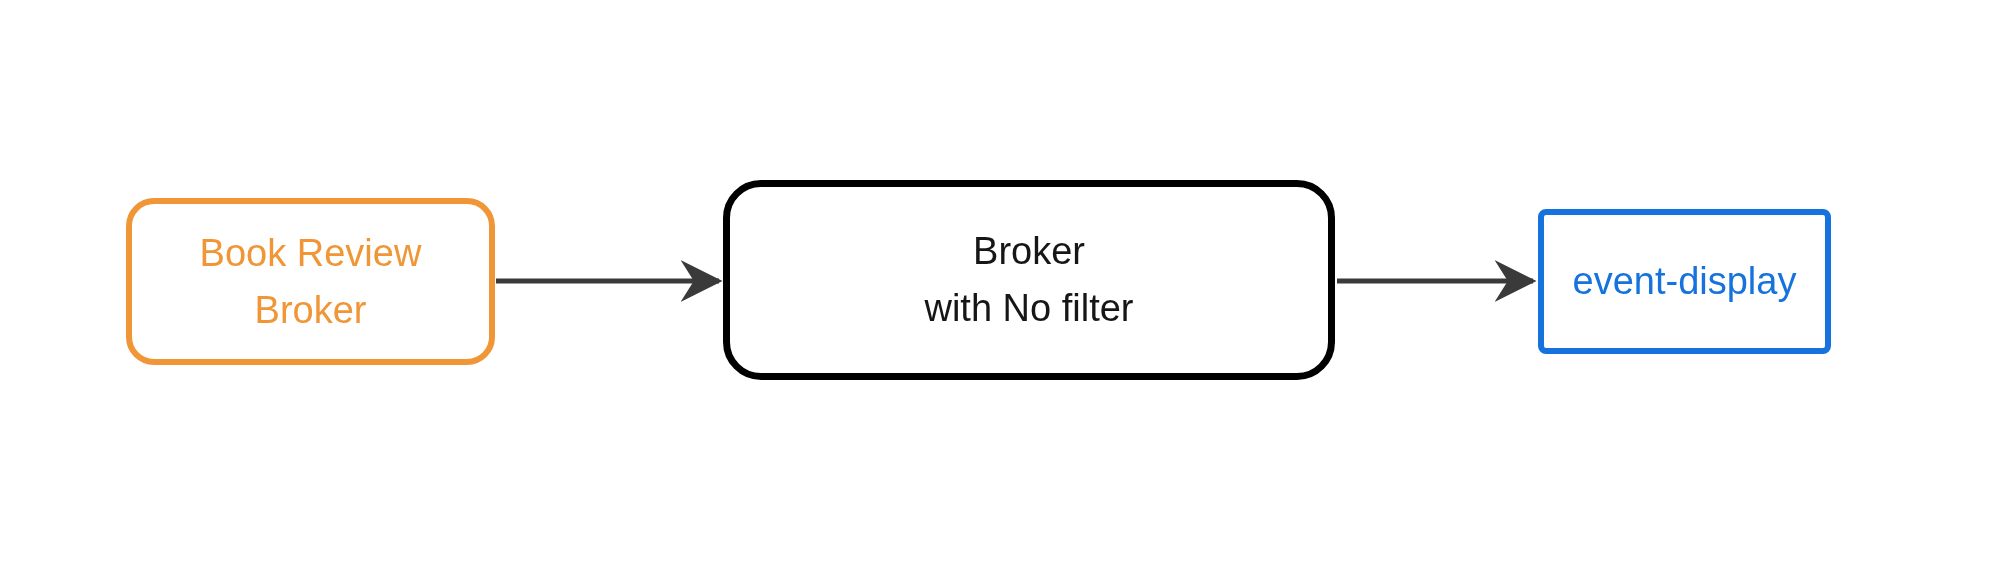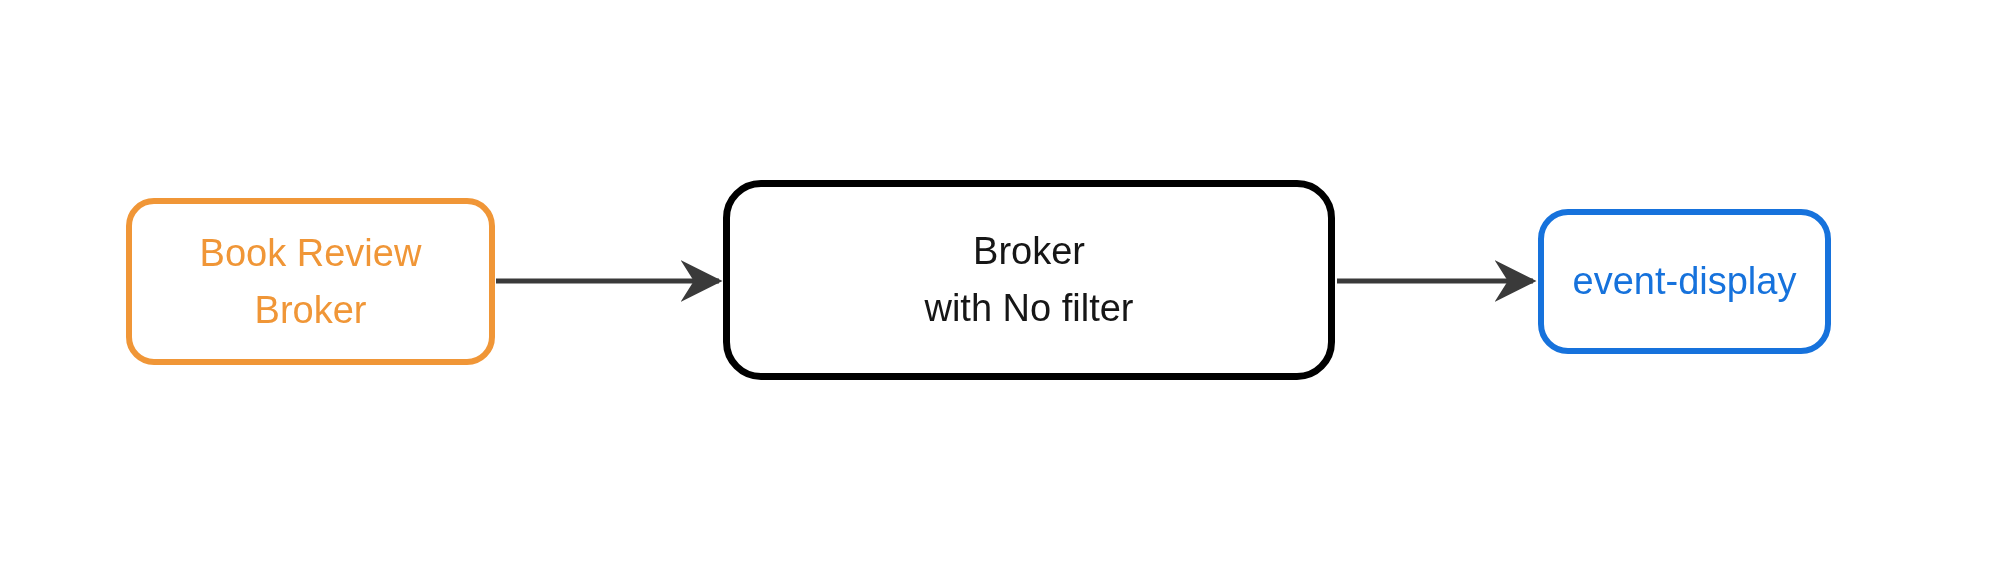--- a/index.html
+++ b/index.html
@@ -47,21 +47,21 @@
   .node-trigger {
     left: 723px; top: 180px;
     width: 612px; height: 200px;
     border-width: 7px;
     border-radius: 38px;
   }
   .node-sink {
     left: 1538px; top: 209px;
     width: 293px; height: 145px;
     border-width: 6px;
-    border-radius: 30px;
+    border-radius: 8px;
   }
   .node-label {
     display: block;
     padding: 0 10px;
   }
 </style>
 </head>
 <body>
 
 <div class="canvas">

